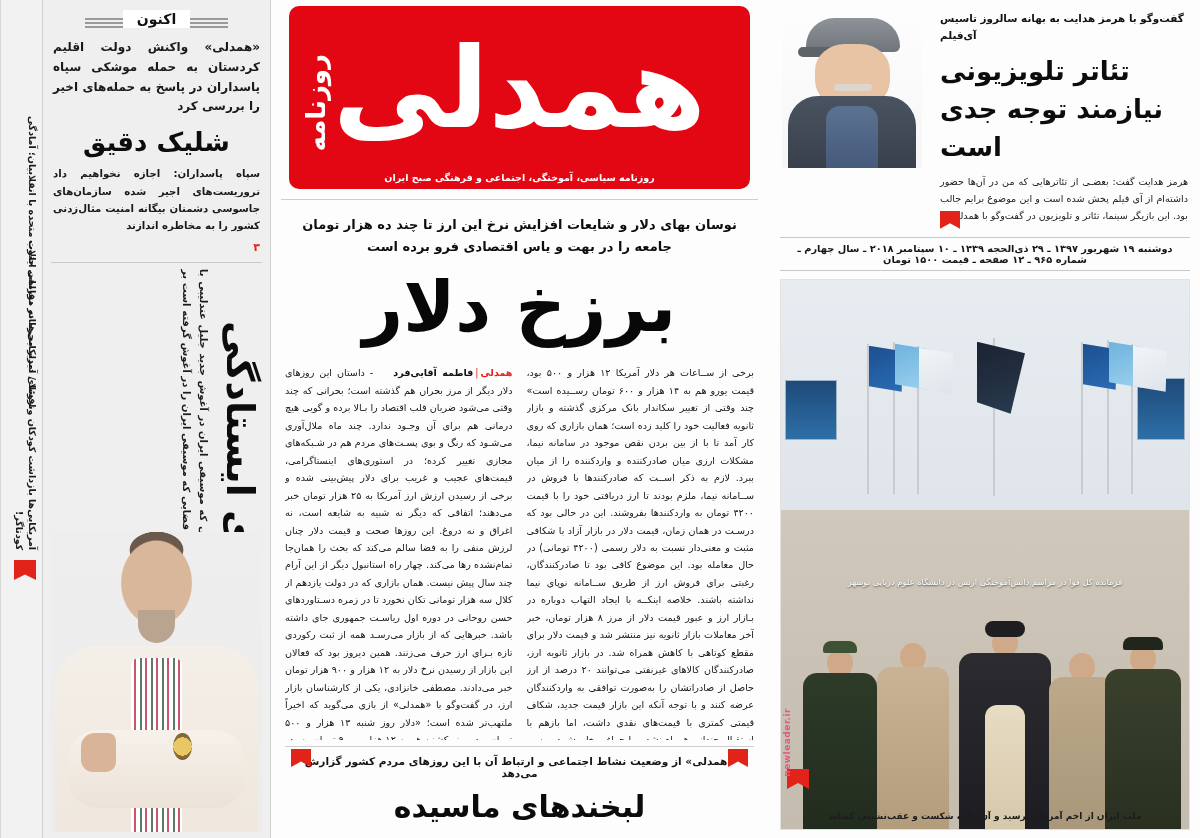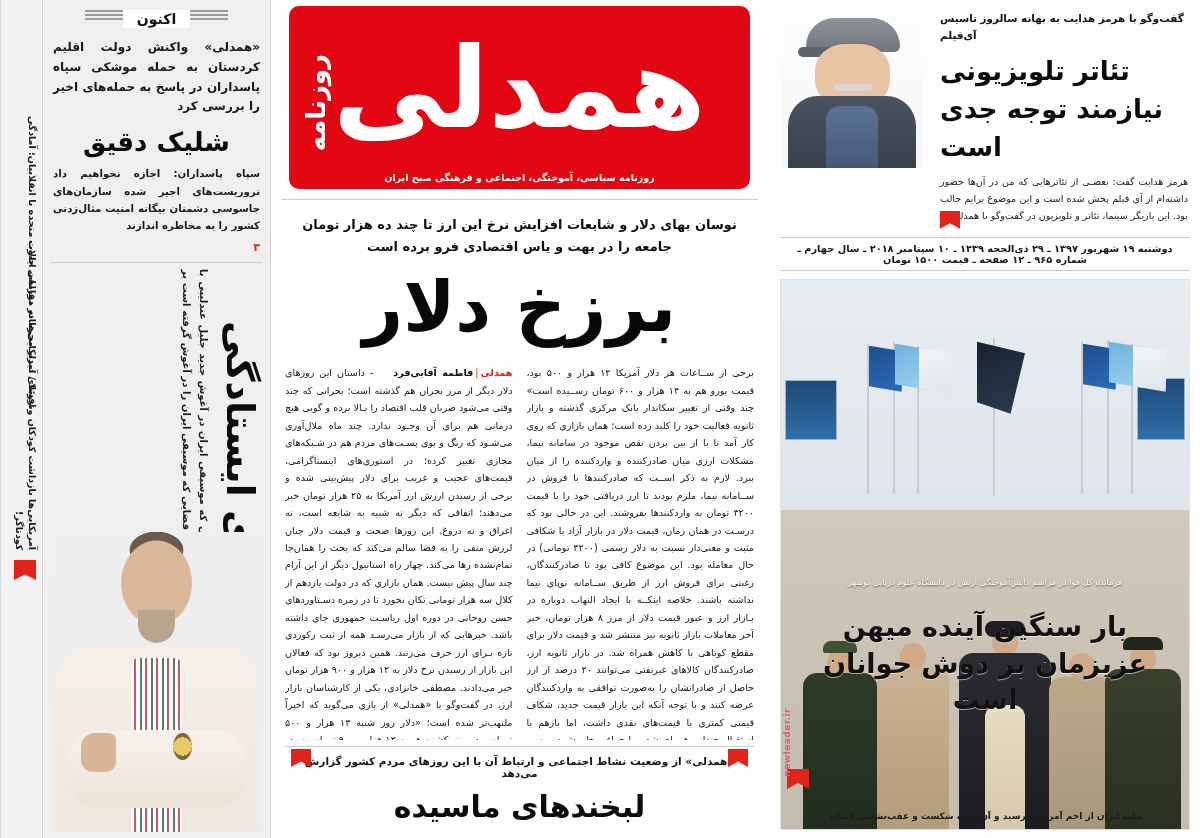--- a/index.html
+++ b/index.html
@@ -60,21 +60,21 @@
   
   .sidecol {
     width: 228px; height: 838px;
     flex: 0 0 228px;
     background: #efefef;
     border-left: 1px solid #d0d0d0;
     padding: 6px 8px;
     position: relative;
   }
   .aknoon-bar {
-    display: flex; align-items: flex-start; justify-content: center;
+    display: flex; align-items: flex-end; justify-content: center;
     gap: 0;
     padding: 4px 0 6px;
   }
   .aknoon-lines { display: flex; flex-direction: column; gap: 2.5px; width: 38px; }
   .aknoon-lines i { display:block; height: 1.6px; background: #9a9a9a; }
   .aknoon-lines i:nth-child(1){ width: 100%; }
   .aknoon-lines i:nth-child(2){ width: 100%; }
   .aknoon-lines i:nth-child(3){ width: 100%; }
   .aknoon-title {
     background: #fff; padding: 1px 14px;
@@ -499,20 +499,19 @@
         <div class="p-head"></div>
         <div class="p-torso" style="background:linear-gradient(#bda98a,#a89madd);background:linear-gradient(#bda98a,#a8977a);"></div>
       </div>
       <div class="person" style="right:8px;bottom:0;width:76px;height:184px;">
         <div class="p-head"></div>
         <div class="p-hat" style="background:#20261c;width:40px;height:13px;"></div>
         <div class="p-torso" style="background:linear-gradient(#39402c,#2a3020);"></div>
       </div>
 
       <div class="overlay-cap">فرمانده کل قوا در مراسم دانش‌آموختگی ارتش در دانشگاه علوم دریایی نوشهر</div>
-      <div class="overlay-head">بار سنگین آینده میهن عزیزمان بر دوش جوانان است</div>
       <div class="overlay-sub">ملت ایران از اخم آمریکا نترسید و آن را به شکست و عقب‌نشینی کشاند</div>
       <div class="photo-flag"></div>
       <div class="wm">newleader.ir</div>
     </div>
   </div>
 
 </div>
 
 </body></html>

